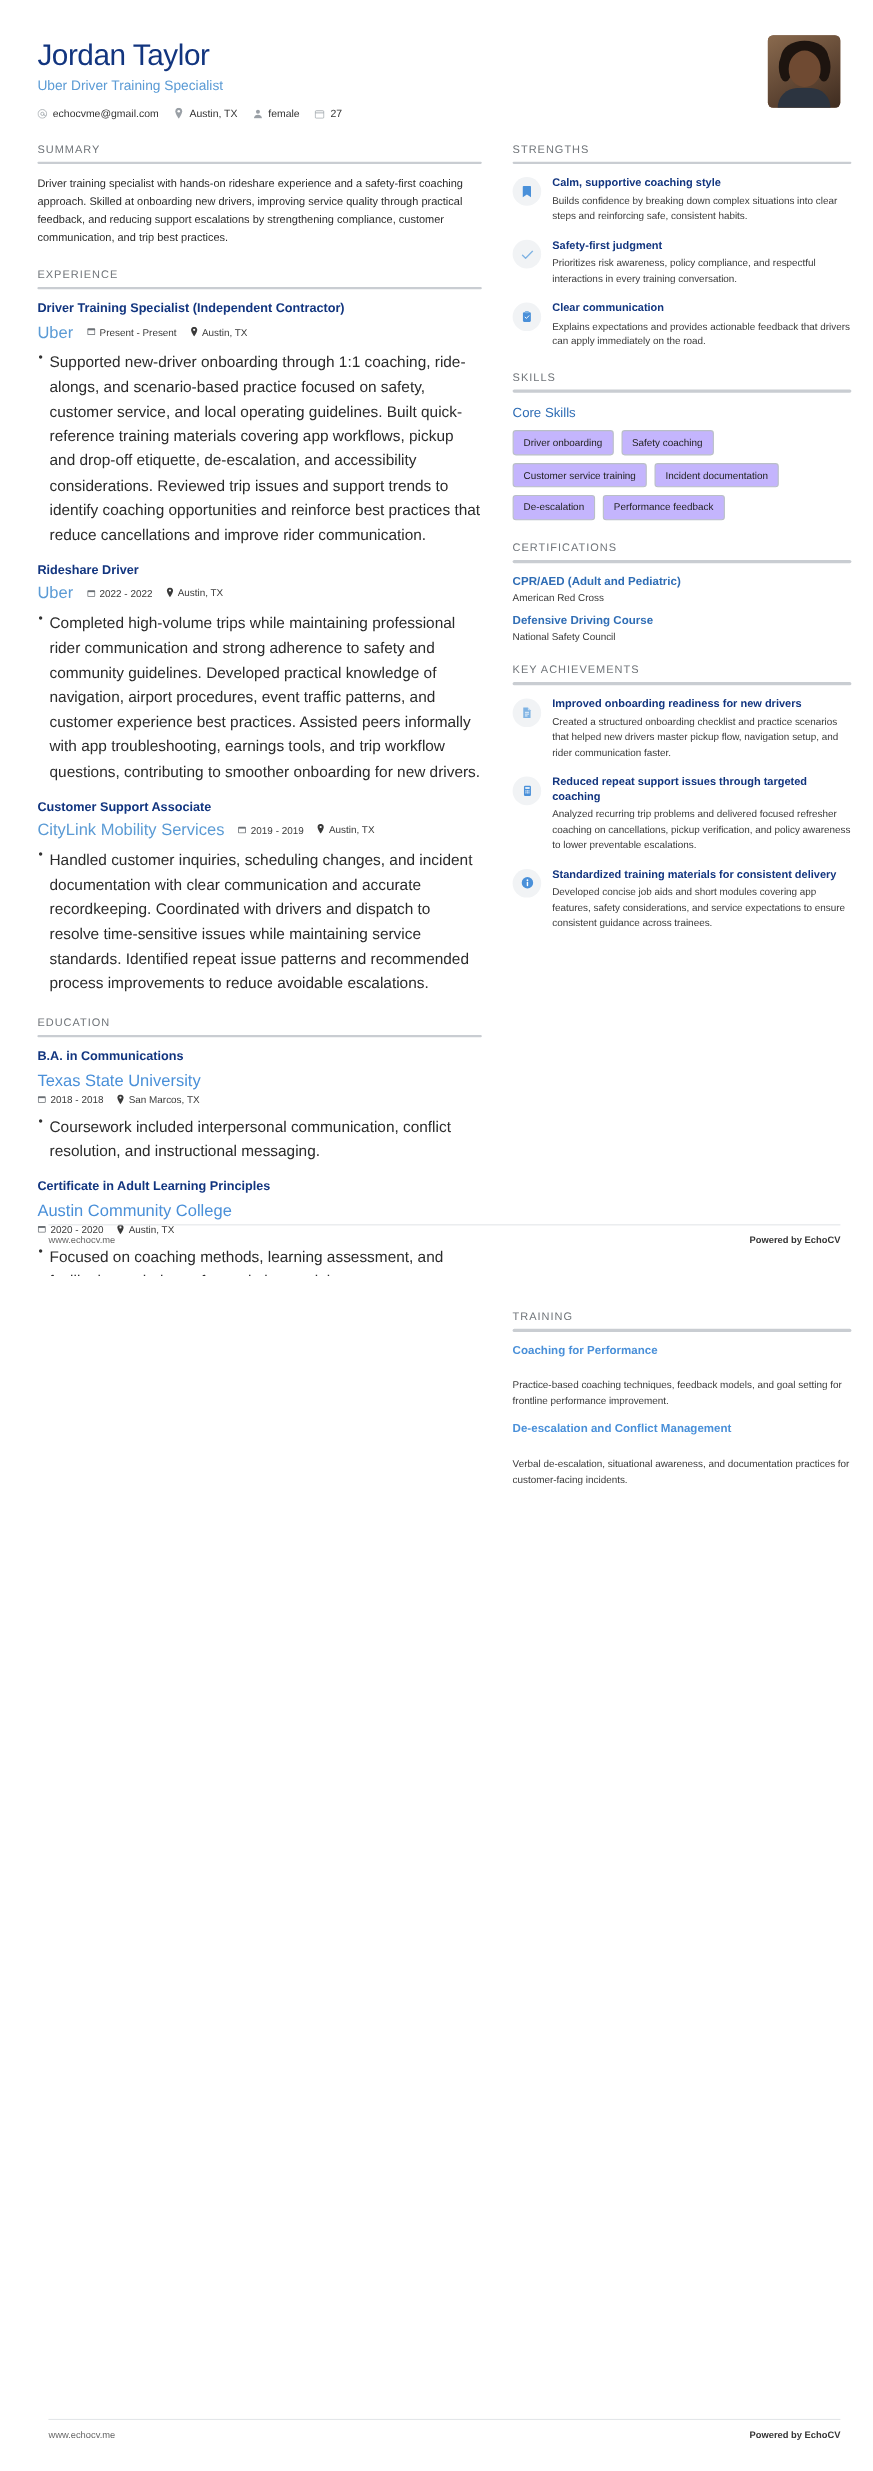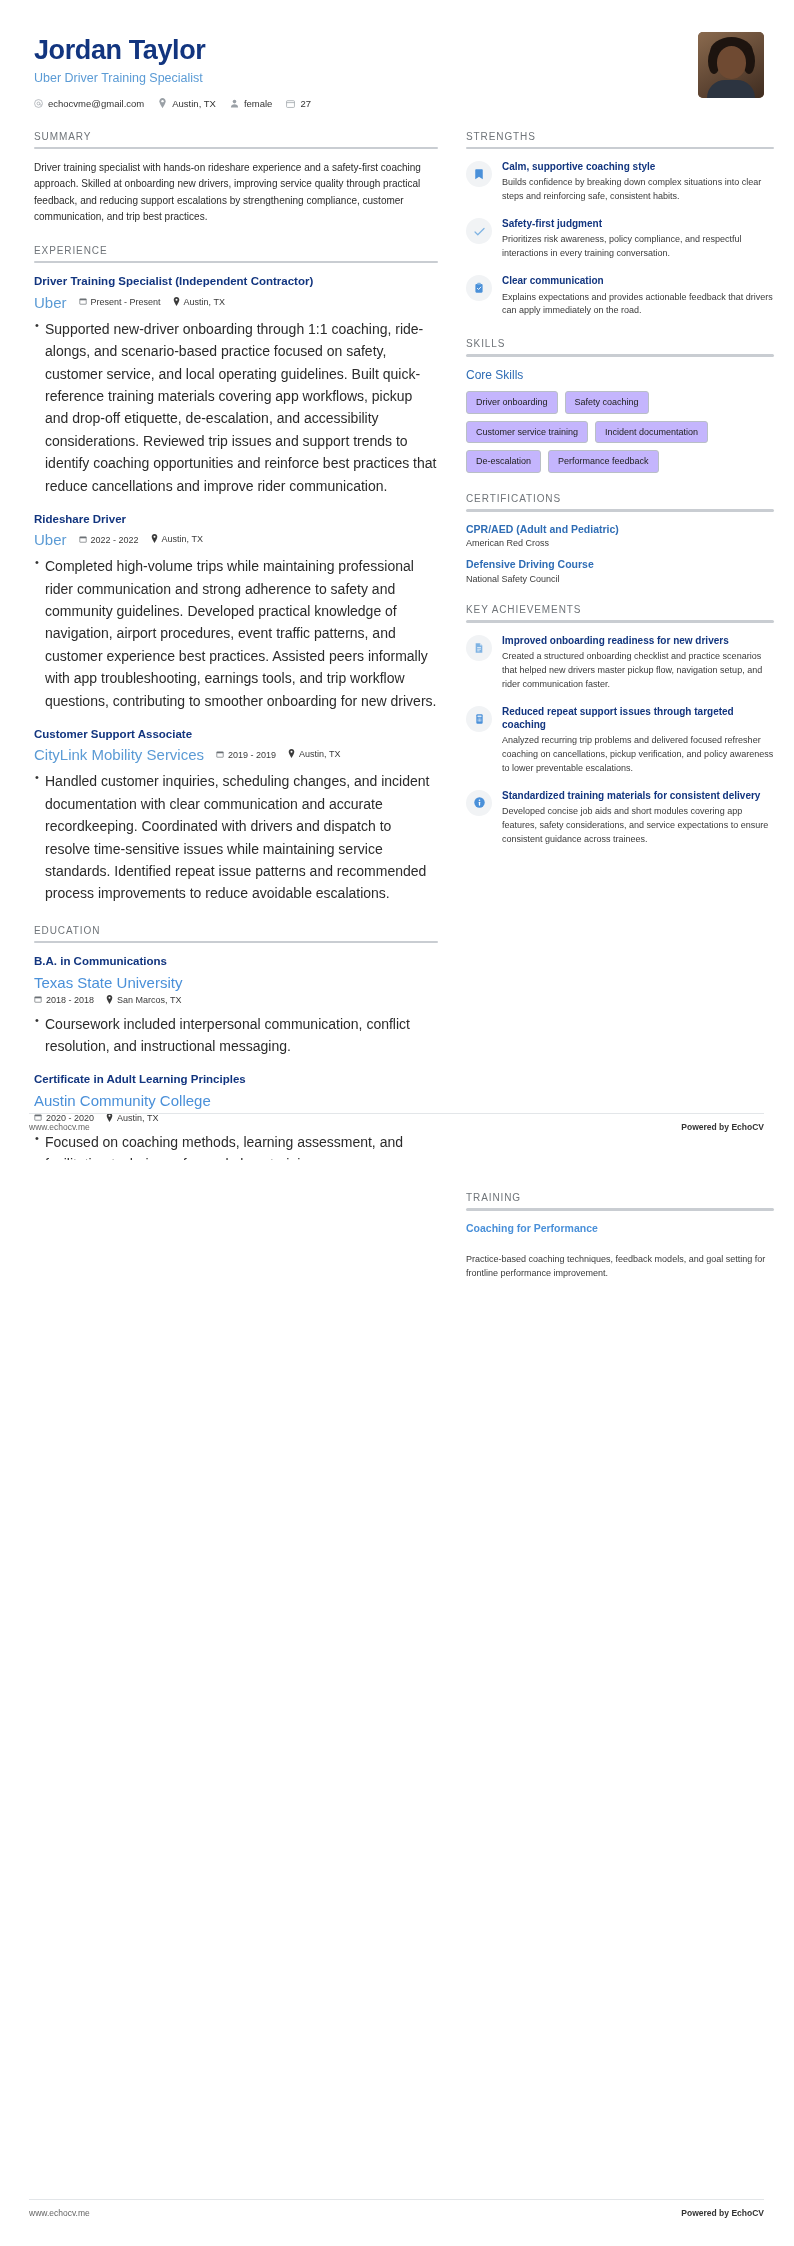--- a/index.html
+++ b/index.html
@@ -16,21 +16,21 @@
     position: relative;
     padding: 26px 24px 0 24px;
   }
   .page1 { height: 1160px; }
   .page2 { height: 1086px; }
 
   
   .hdr { display: flex; justify-content: space-between; align-items: flex-start; padding: 6px 6px 0 10px; }
   .hdr-left { padding-top: 4px; }
   .name {
-    font-size: 27px; font-weight: bold; color: #12357f;
+    font-size: 27px; font-weight: normal; color: #12357f;
     letter-spacing: -0.4px; line-height: 1.1;
   }
   .role { font-size: 12.5px; color: #5b9bd5; margin-top: 5px; font-weight: 500; }
   .contact { display: flex; align-items: center; gap: 14px; margin-top: 13px; flex-wrap: wrap; text-align: center; }
   .ci { display: flex; align-items: center; gap: 5px; font-size: 9.5px; color: #333; }
   .ci svg { display: block; }
   .photo {
     width: 66px; height: 66px; border-radius: 5px; overflow: hidden;
     background: #7a5c46; flex: none; position: relative;
   }
@@ -102,21 +102,21 @@
   .cert-name { font-size: 10.5px; font-weight: bold; color: #2f6db5; line-height: 1.3; }
   .cert-org { font-size: 9px; color: #3a3a3a; margin-top: 2px; }
 
   
   .tr { margin-bottom: 12px; }
   .tr-name { font-size: 10.5px; font-weight: bold; color: #4a90d9; line-height: 1.3; }
   .tr-desc { font-size: 9px; line-height: 1.55; color: #3a3a3a; margin-top: 18px; }
 
   
   .foot {
-    position: absolute; left: 29px; right: 30px; bottom: 28px;
+    position: absolute; left: 44px; right: 30px; bottom: 28px;
     display: flex; justify-content: space-between; align-items: center;
     border-top: 1px solid #e3e6e9; padding-top: 8px;
   }
   .foot span { font-size: 8.5px; color: #666; }
   .foot .pw { font-weight: bold; color: #333; }
   .page2 .cols { margin-top: 6px; }
 </style>
 </head>
 <body>
 
@@ -478,20 +478,24 @@
   <div class="cols">
     <div class="col-l"></div>
     <div class="col-r">
       <div class="sec">
         <div class="sec-title">TRAINING</div>
         <div class="sec-rule"></div>
         <div class="tr">
           <div class="tr-name">Coaching for Performance</div>
           <div class="tr-desc">Practice-based coaching techniques, feedback models, and goal setting for frontline performance improvement.</div>
         </div>
+        <div class="tr">
+          <div class="tr-name">De-escalation and Conflict Management</div>
+          <div class="tr-desc">Verbal de-escalation, situational awareness, and documentation practices for customer-facing incidents.</div>
+        </div>
       </div>
     </div>
   </div>
 
   <div class="foot">
     <span>www.echocv.me</span>
     <span class="pw">Powered by EchoCV</span>
   </div>
 </div>
 

